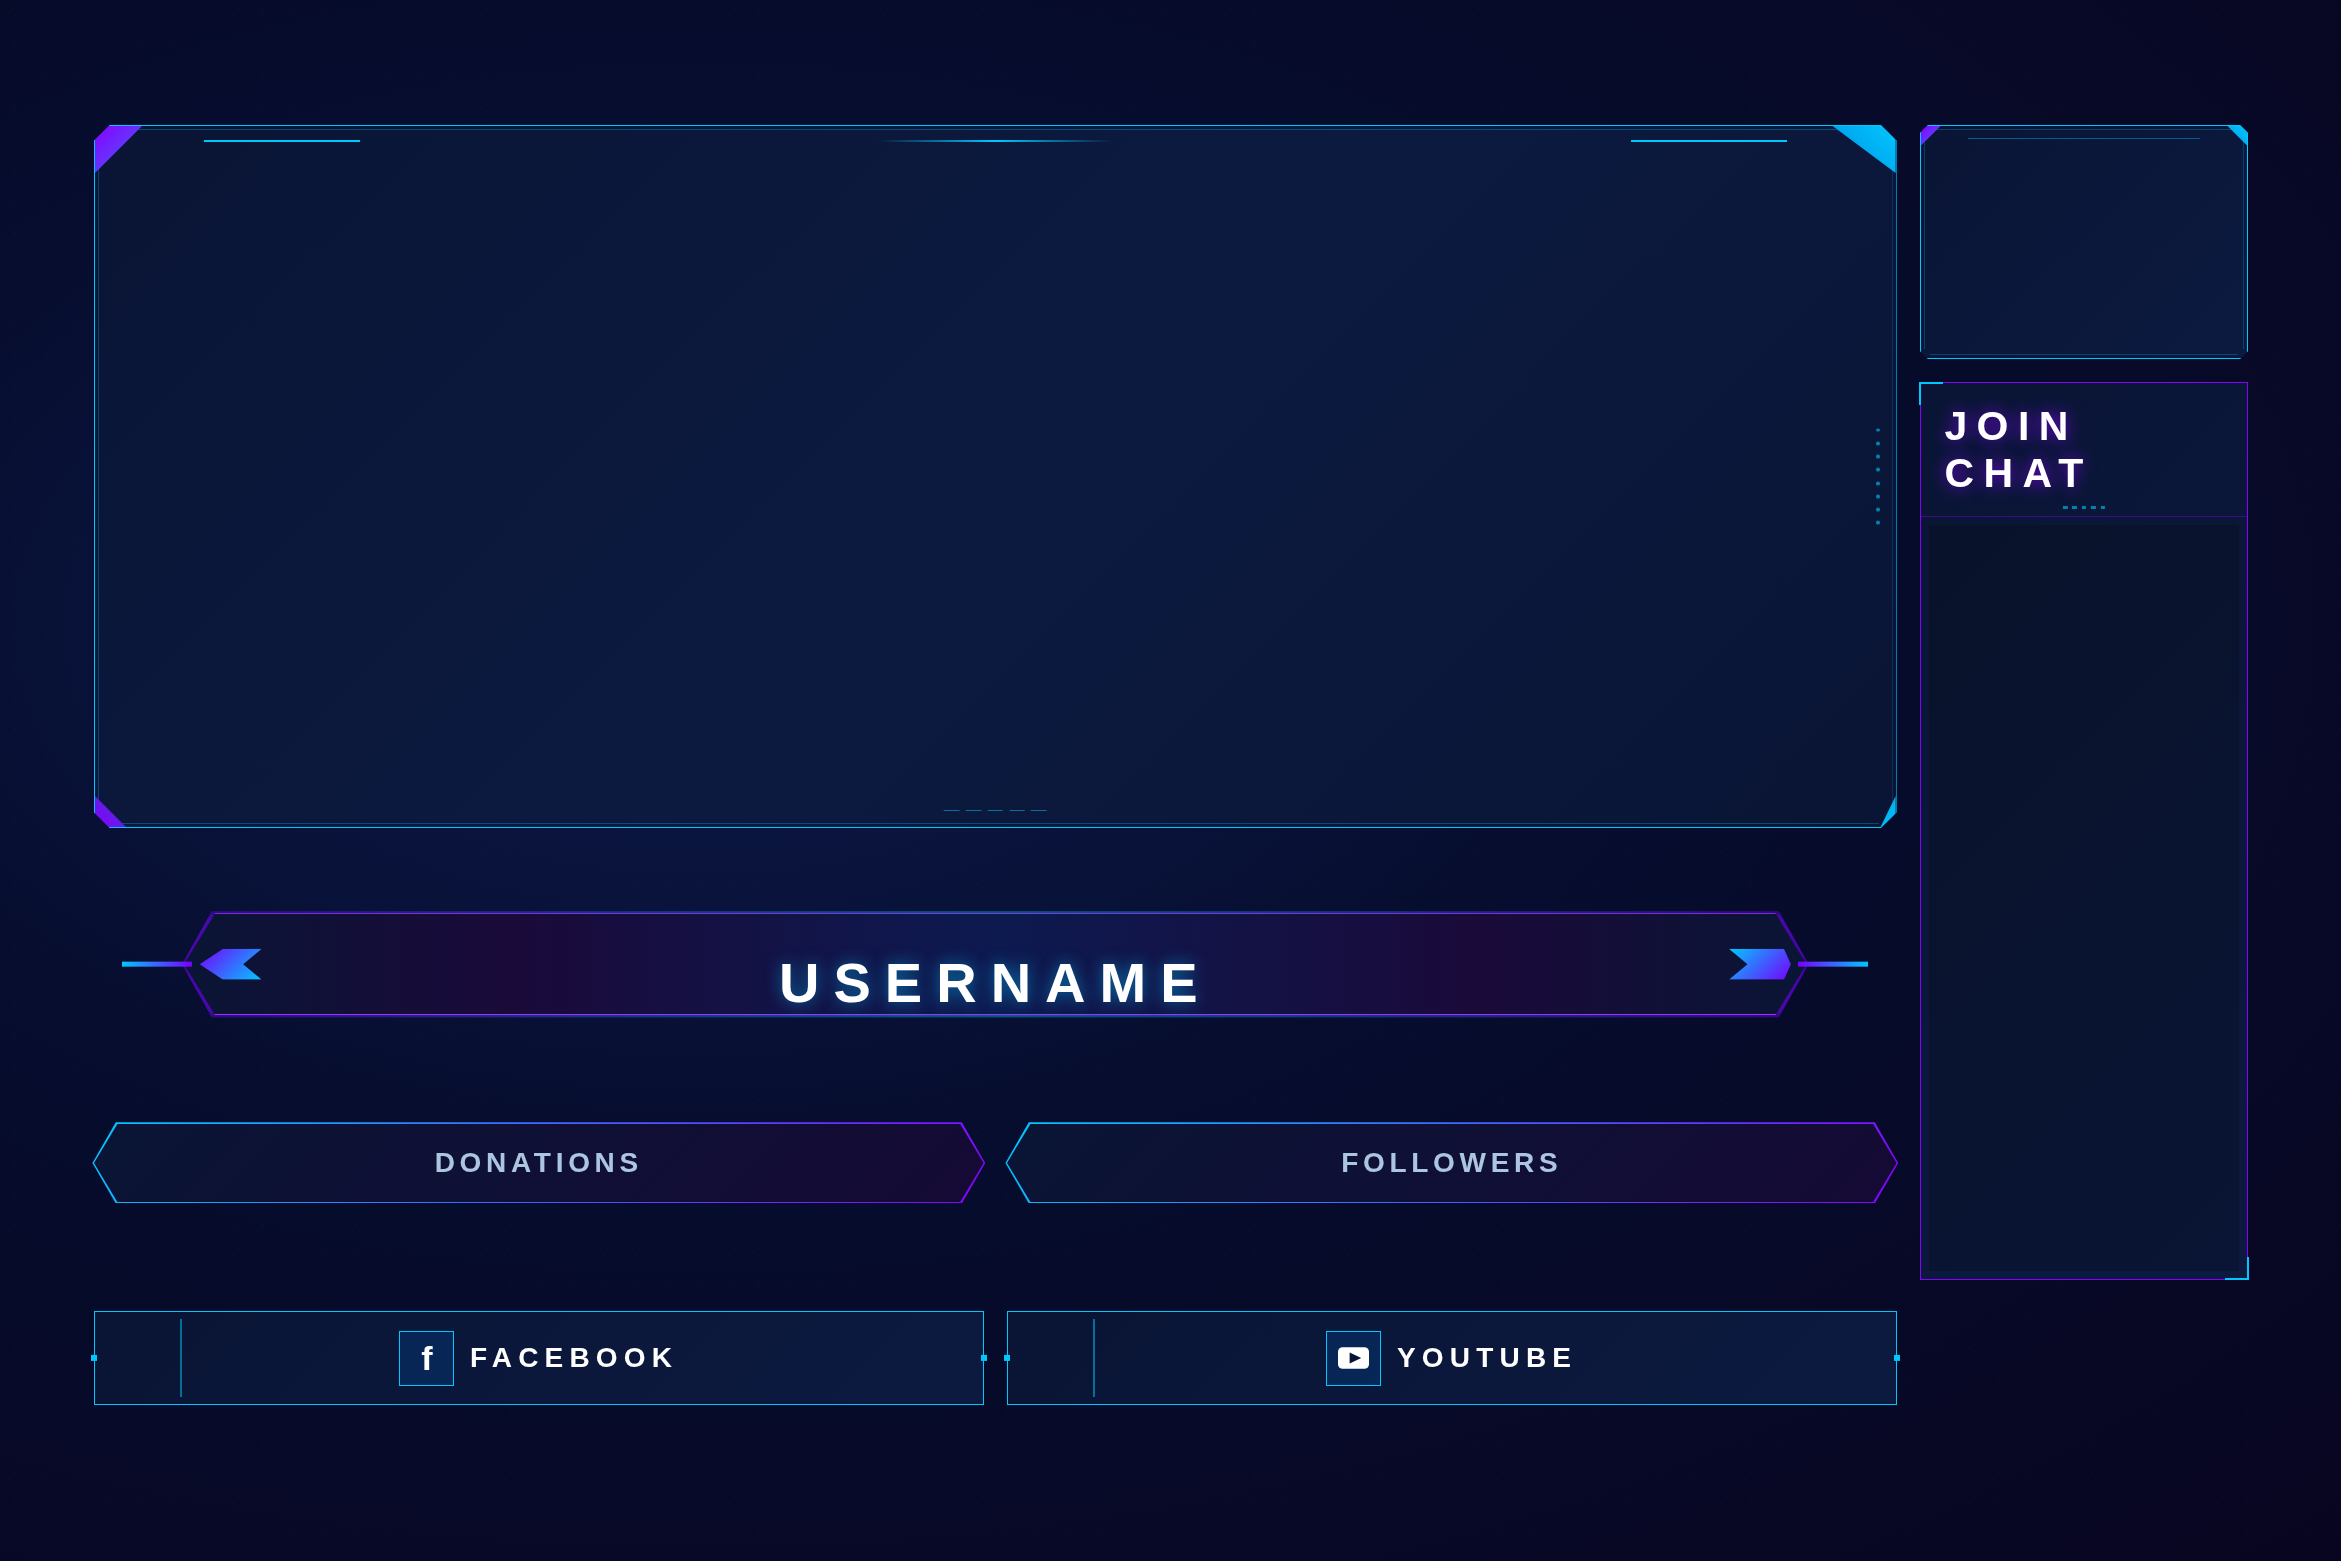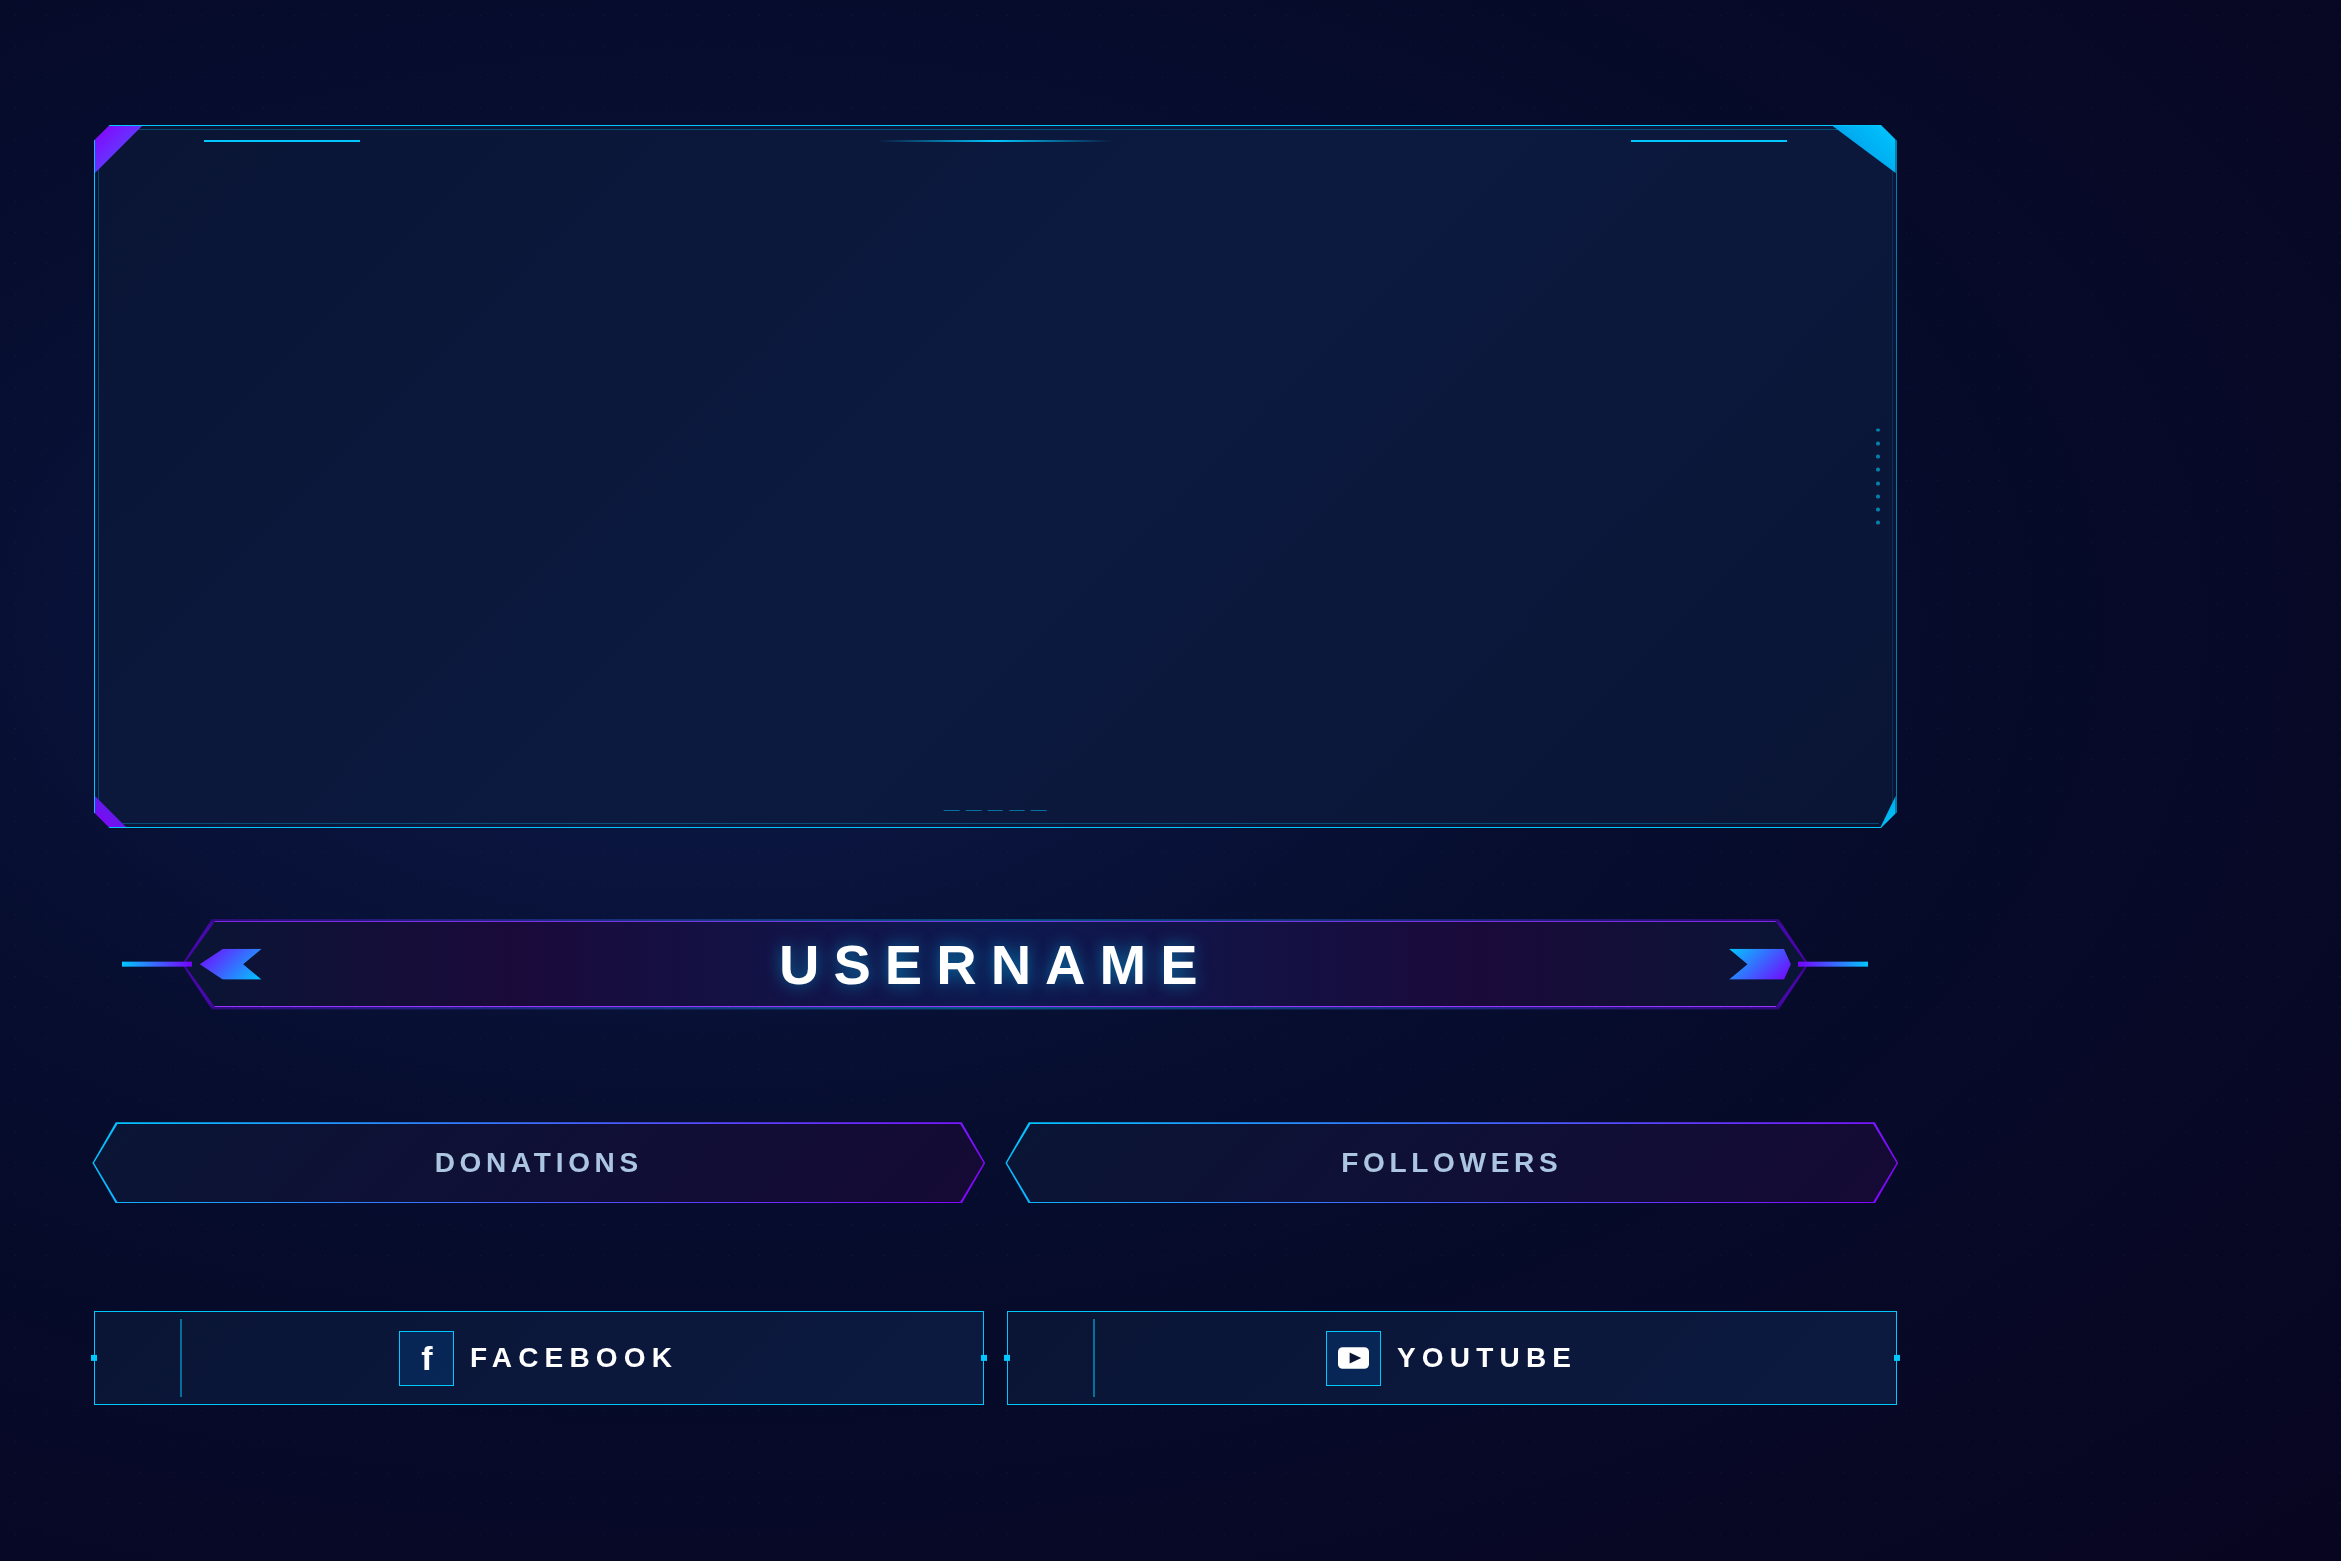--- a/index.html
+++ b/index.html
@@ -157,23 +157,23 @@
       align-items: center;
       justify-content: center;
       height: 101px;
       position: relative;
       margin-top: -15.6px;
     }
 
     .username-bar {
       position: relative;
       width: 90%;
-      height: 86px;
-      display: flex;
-      align-items: center;
+      height: 102px;
+      display: flex;
+      align-items: flex-end;
       justify-content: center;
     }
 
     .username-bg {
       position: absolute;
       inset: 0;
       background: linear-gradient(90deg, #0a1535 0%, #1a0a3a 20%, #0d1a50 50%, #1a0a3a 80%, #0a1535 100%);
       clip-path: polygon(31px 0%, calc(100% - 31px) 0%, 100% 50%, calc(100% - 31px) 100%, 31px 100%, 0% 50%);
       border: 1.6px solid #9933ff;
     }
@@ -571,15 +571,39 @@
         <svg width="31" height="22" viewBox="0 0 40 28">
           <rect x="0" y="0" width="40" height="28" rx="6" fill="white"></rect>
           <polygon points="15,7 15,21 30,14" fill="#0a1535"></polygon>
         </svg>
       </div>
       <span class="social-label">YOUTUBE</span>
     </div>
 
   </div>
 
+  <div class="right-col">
+
+    <div class="webcam-panel">
+      <div class="webcam-corner-tl"></div>
+      <div class="webcam-corner-tr"></div>
+      <div class="webcam-inner-line"></div>
+    </div>
+
+    <div class="chat-panel">
+      <div class="chat-panel-border-tl"></div>
+      <div class="chat-panel-border-br"></div>
+      <div class="chat-header">
+        <span class="chat-title">JOIN CHAT</span>
+        <div class="chat-dots">
+          <div class="chat-dot"></div>
+          <div class="chat-dot"></div>
+          <div class="chat-dot"></div>
+          <div class="chat-dot"></div>
+          <div class="chat-dot"></div>
+        </div>
+      </div>
+      <div class="chat-body"></div>
+    </div>
+  </div>
 
 </div>
 
 
 </body></html>

